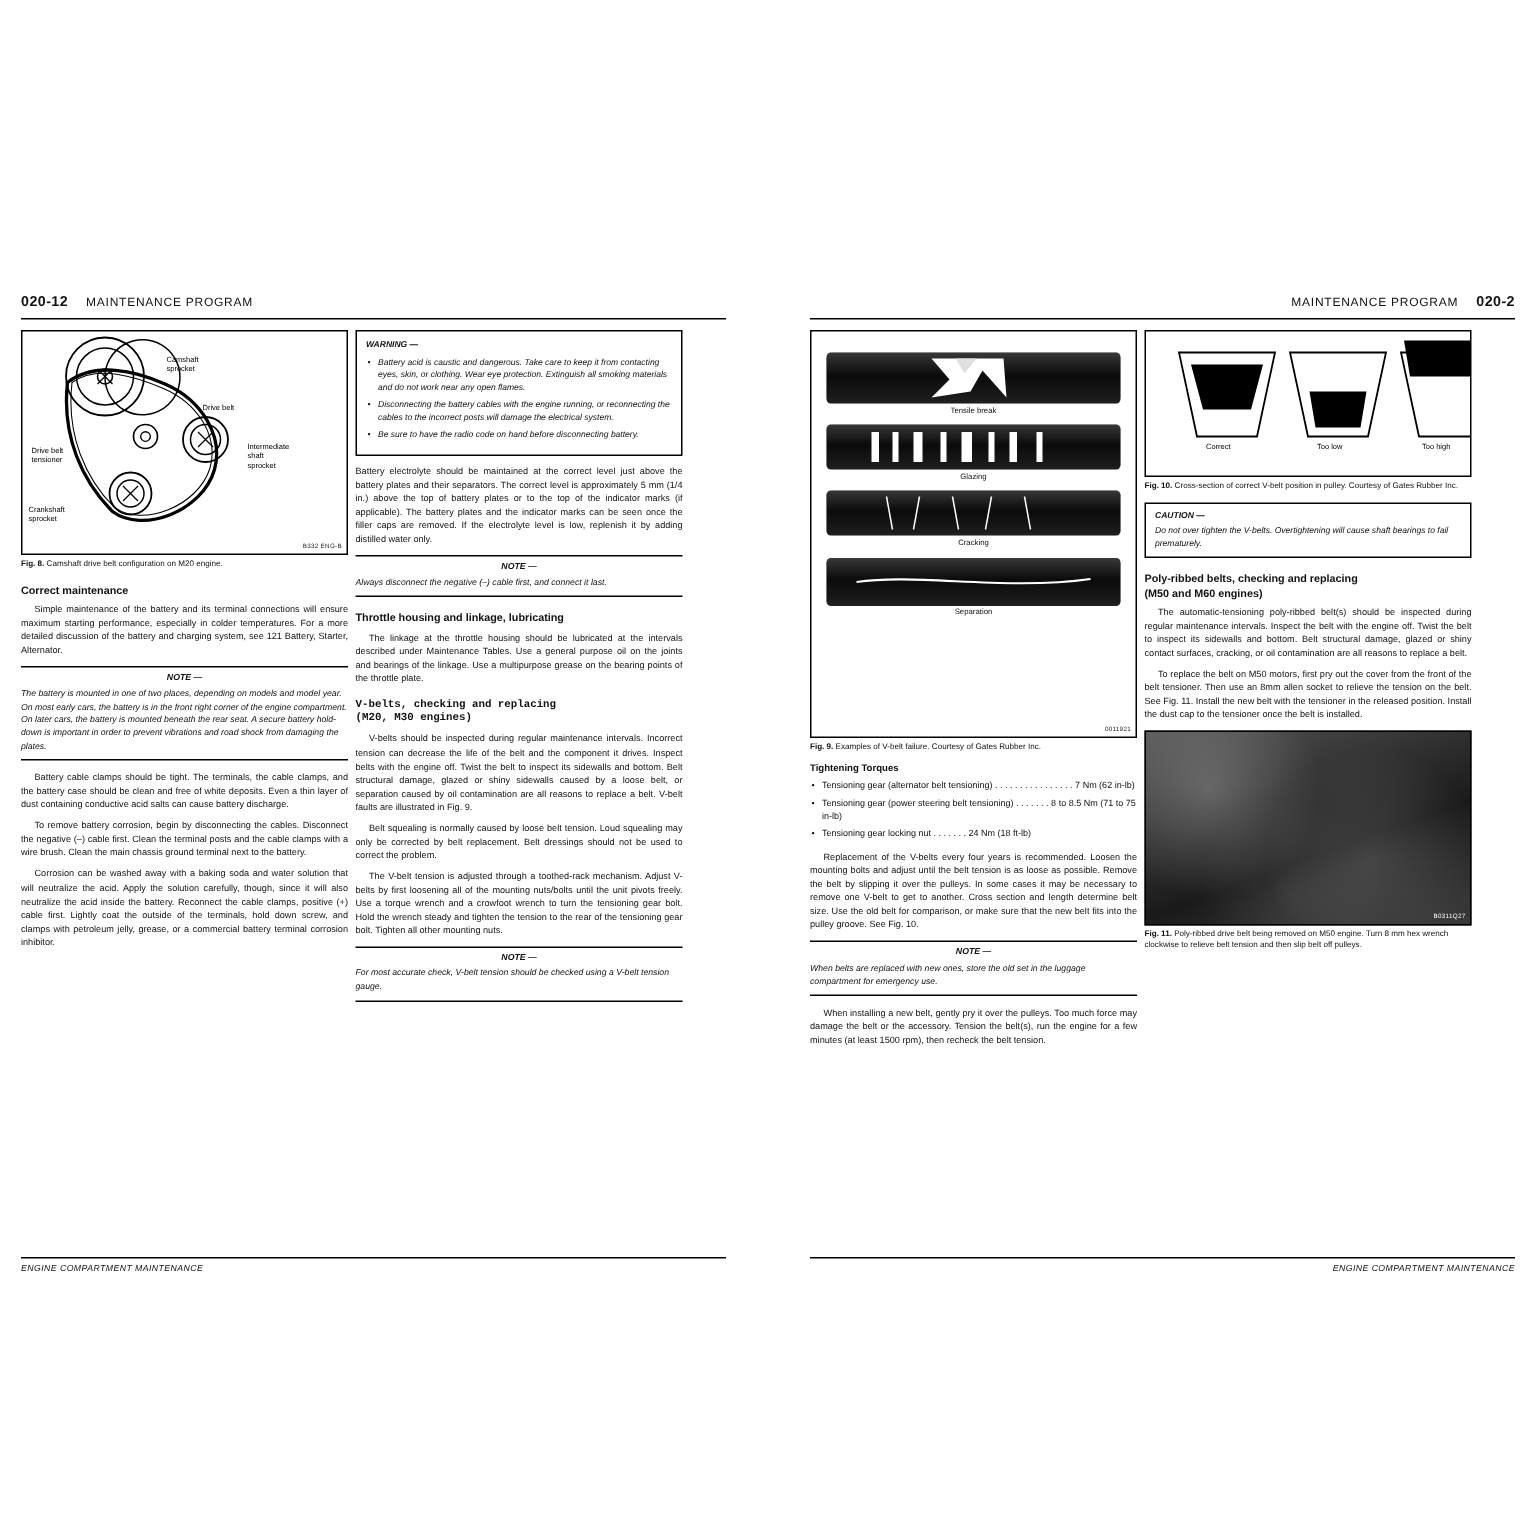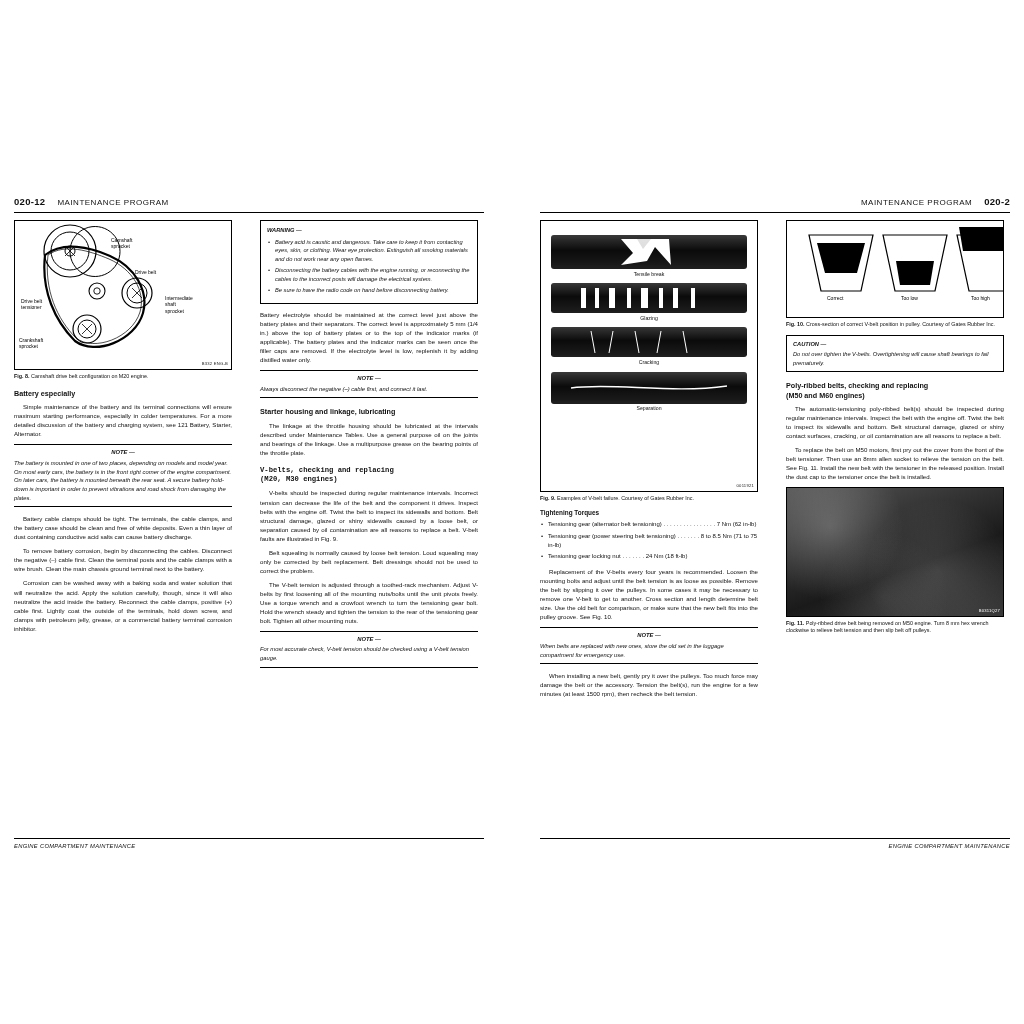--- a/index.html
+++ b/index.html
@@ -40,21 +40,21 @@
   .pagehead.l .folio{font-weight:bold;margin-right:12px;}
   .pagehead.r{justify-content:flex-end;}
   .pagehead.r .folio{font-weight:bold;margin-left:12px;}
   .pagehead .title{
     font-variant:small-caps;
     text-transform:uppercase;
     font-size:8px;
     letter-spacing:.5px;
   }
 
-  .cols{display:flex;gap:28px;}
+  .cols{display:flex;gap:5px;}
   .col{width:218px;}
 
   h3.sub{
     font-size:7.2px;
     font-weight:bold;
     margin:9px 0 4px 0;
     line-height:1.3;
   }
   p{margin:0 0 5px 0;text-align:justify;}
   p.ind{text-indent:9px;}
@@ -229,21 +229,21 @@
             <div class="figlabel" style="left:4px;top:116px;white-space:pre;">Crankshaft
 sprocket</div>
             <div class="figcode">B332 ENG-B</div>
           </div>
           <div class="figcap">
             <b>Fig. 8.</b>
             <span>Camshaft drive belt configuration on M20 engine.</span>
           </div>
         </div>
 
-        <h3 class="sub">Battery especially</h3>
+        <h3 class="sub">Correct maintenance</h3>
         <p class="ind">Simple maintenance of the battery and its terminal connections will ensure maximum starting performance, especially in colder temperatures. For a more detailed discussion of the battery and charging system, see 121 Battery, Starter, Alternator.</p>
 
         <div class="note">
           <span class="lbl">NOTE —</span>
           <p>The battery is mounted in one of two places, depending on models and model year. On most early cars, the battery is in the front right corner of the engine compartment. On later cars, the battery is mounted beneath the rear seat. A secure battery hold-down is important in order to prevent vibrations and road shock from damaging the plates.</p>
         </div>
 
         <p class="ind">Battery cable clamps should be tight. The terminals, the cable clamps, and the battery case should be clean and free of white deposits. Even a thin layer of dust containing conductive acid salts can cause battery discharge.</p>
         <p class="ind">To remove battery corrosion, begin by disconnecting the cables. Disconnect the negative (–) cable first. Clean the terminal posts and the cable clamps with a wire brush. Clean the main chassis ground terminal next to the battery.</p>
         <p class="ind">Corrosion can be washed away with a baking soda and water solution that will neutralize the acid. Apply the solution carefully, though, since it will also neutralize the acid inside the battery. Reconnect the cable clamps, positive (+) cable first. Lightly coat the outside of the terminals, hold down screw, and clamps with petroleum jelly, grease, or a commercial battery terminal corrosion inhibitor.</p>
@@ -260,21 +260,21 @@
           </ul>
         </div>
 
         <p>Battery electrolyte should be maintained at the correct level just above the battery plates and their separators. The correct level is approximately 5 mm (1/4 in.) above the top of battery plates or to the top of the indicator marks (if applicable). The battery plates and the indicator marks can be seen once the filler caps are removed. If the electrolyte level is low, replenish it by adding distilled water only.</p>
 
         <div class="note">
           <span class="lbl">NOTE —</span>
           <p>Always disconnect the negative (–) cable first, and connect it last.</p>
         </div>
 
-        <h3 class="sub">Starter housing and linkage, lubricating</h3>
+        <h3 class="sub">Throttle housing and linkage, lubricating</h3>
         <p class="ind">The linkage at the throttle housing should be lubricated at the intervals described under Maintenance Tables. Use a general purpose oil on the joints and bearings of the linkage. Use a multipurpose grease on the bearing points of the throttle plate.</p>
 
         <h3 class="sub" style="white-space:pre-line;font-family:Liberation Mono, monospace;">V-belts, checking and replacing
 (M20, M30 engines)</h3>
         <p class="ind">V-belts should be inspected during regular maintenance intervals. Incorrect tension can decrease the life of the belt and the component it drives. Inspect belts with the engine off. Twist the belt to inspect its sidewalls and bottom. Belt structural damage, glazed or shiny sidewalls caused by a loose belt, or separation caused by oil contamination are all reasons to replace a belt. V-belt faults are illustrated in Fig. 9.</p>
         <p class="ind">Belt squealing is normally caused by loose belt tension. Loud squealing may only be corrected by belt replacement. Belt dressings should not be used to correct the problem.</p>
         <p class="ind">The V-belt tension is adjusted through a toothed-rack mechanism. Adjust V-belts by first loosening all of the mounting nuts/bolts until the unit pivots freely. Use a torque wrench and a crowfoot wrench to turn the tensioning gear bolt. Hold the wrench steady and tighten the tension to the rear of the tensioning gear bolt. Tighten all other mounting nuts.</p>
 
         <div class="note">
           <span class="lbl">NOTE —</span>

